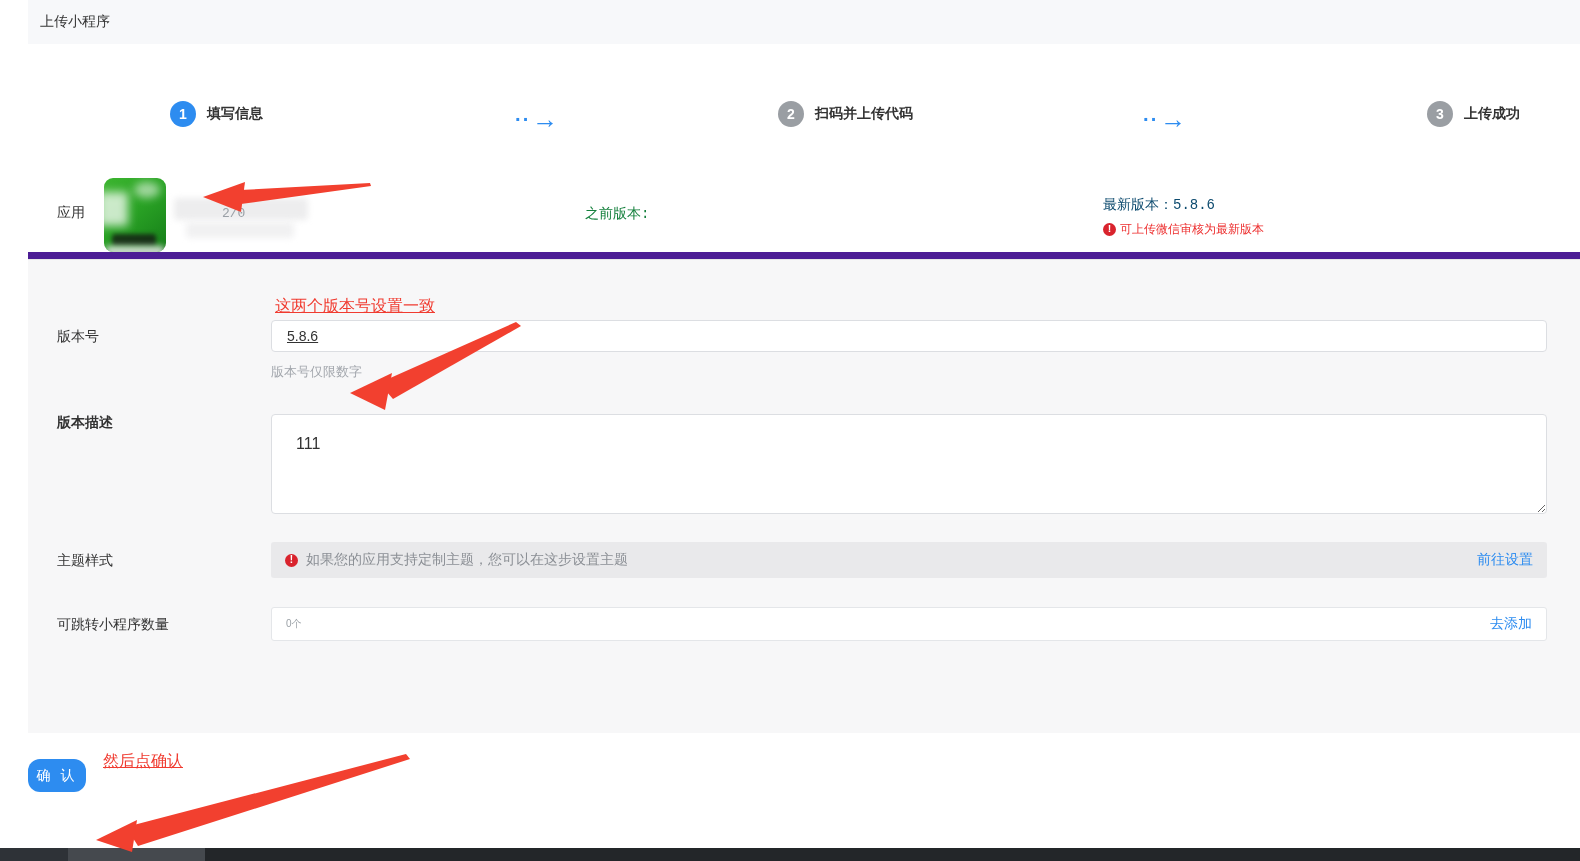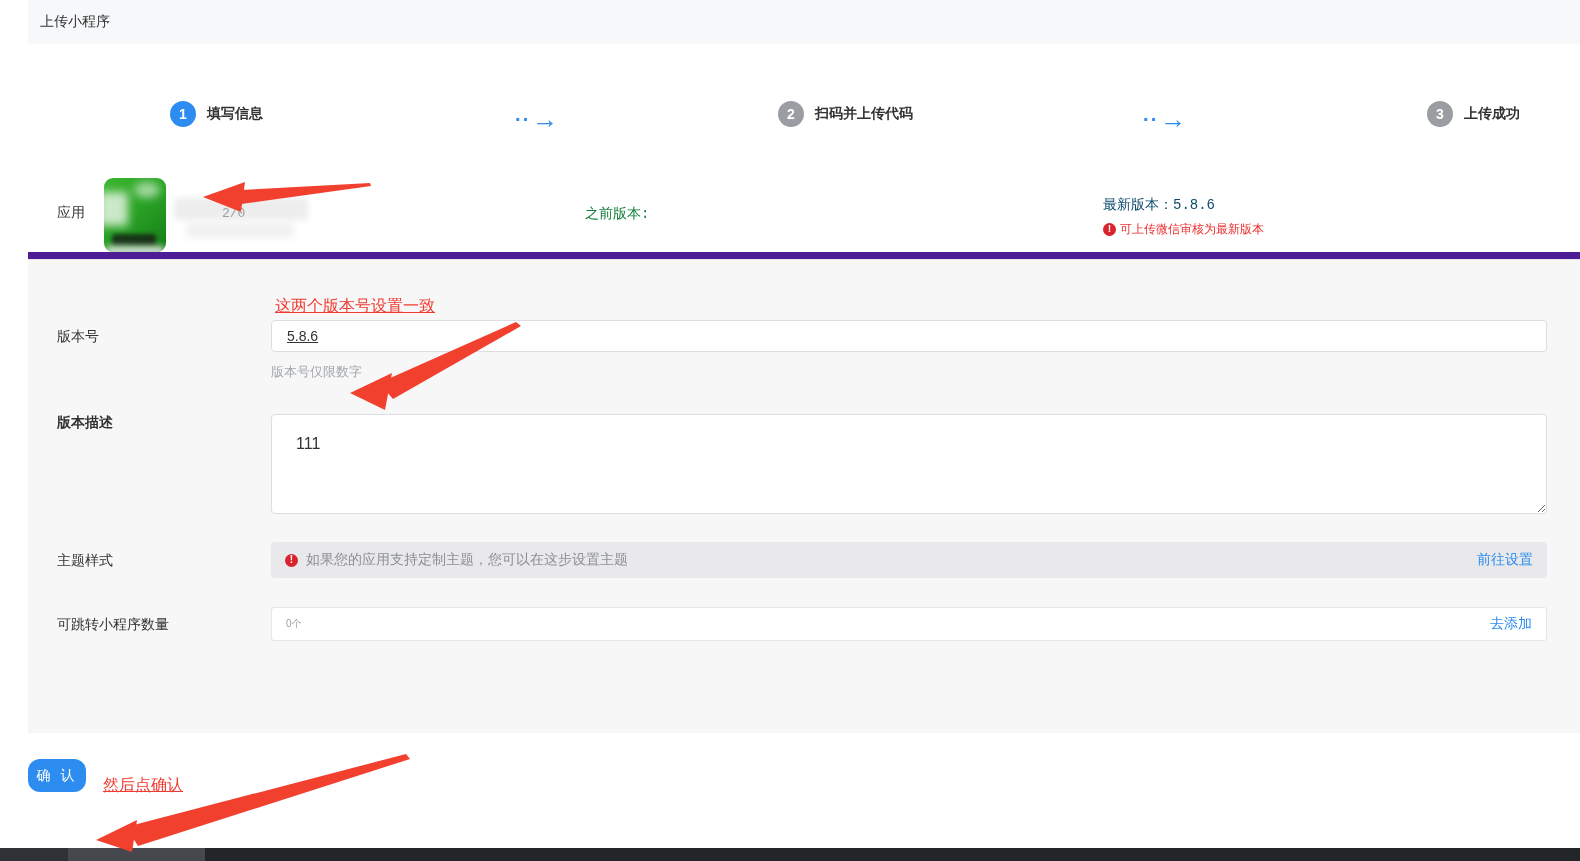--- a/index.html
+++ b/index.html
@@ -81,21 +81,21 @@
 
   
   .bottombar { position:absolute; left:0; bottom:0; width:1580px; height:13px; display:flex; }
   .bb1 { width:68px; background:#2e3237; }
   .bb2 { width:137px; background:#45494e; }
   .bb3 { flex:1; background:#232629; }
 
   
   .anno { position:absolute; color:#f03b30; font-size:16px; z-index:20;text-decoration:underline; }
   .anno-1 { left:275px; top:296px; }
-  .anno-2 { left:103px; top:751px;margin-top:24px; }
+  .anno-2 { left:103px; top:751px; }
   .arrows-overlay { position:absolute; left:0; top:0; width:1580px; height:861px; z-index:19; pointer-events:none; }
   .red-arrow { fill:#f2402f; }
 </style>
 </head>
 <body>
 
 <div class="app">
 
   <div class="hdr">
     <span>上传小程序</span>

